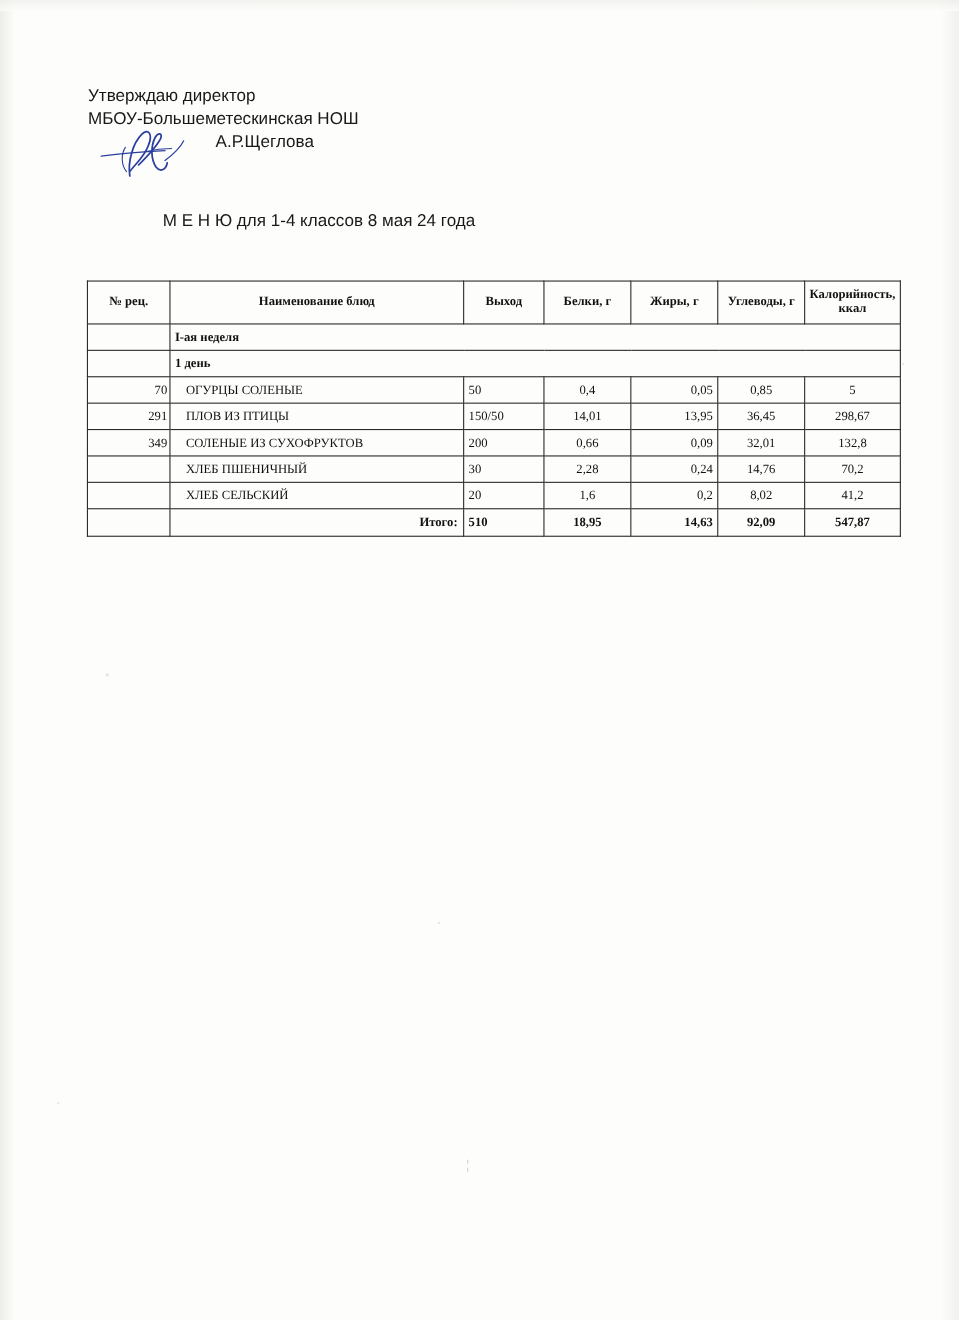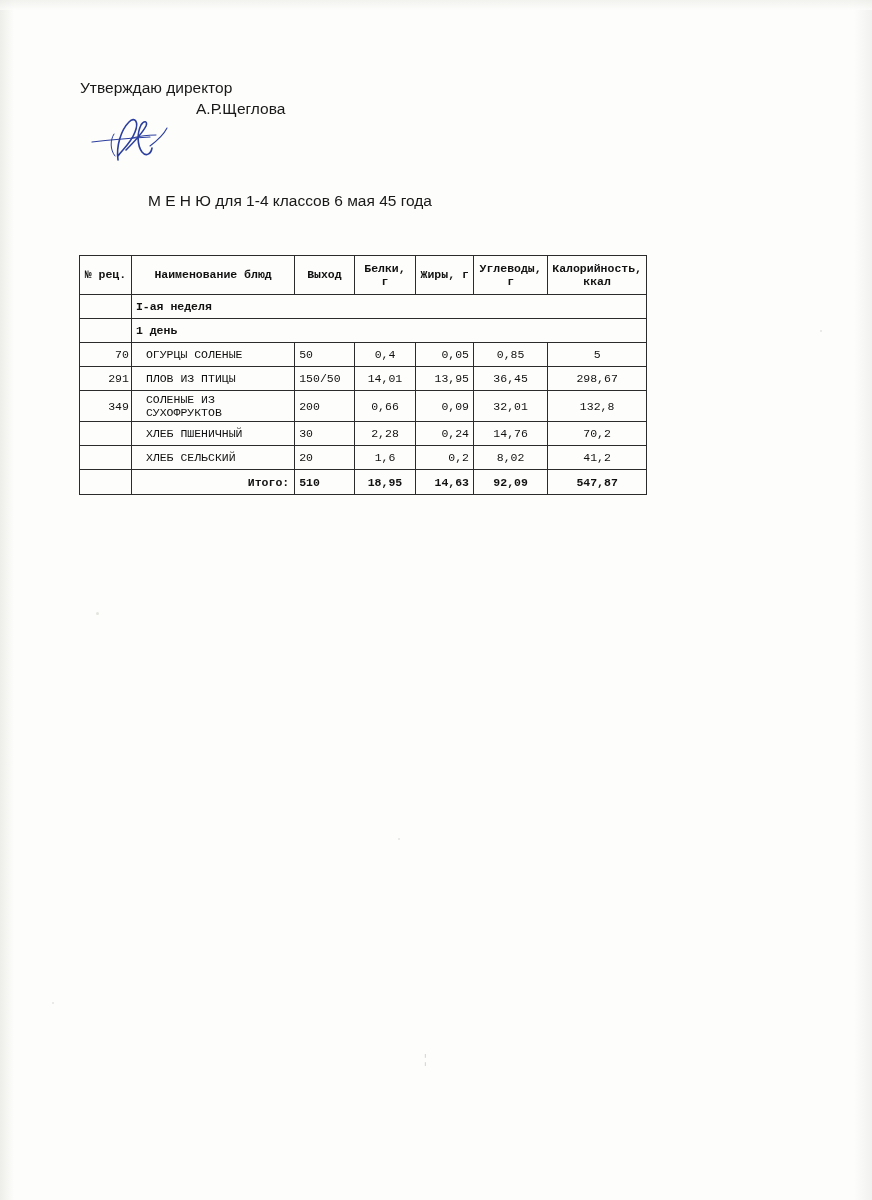--- a/index.html
+++ b/index.html
@@ -90,22 +90,22 @@
 
   
   .table-wrap {
     position: absolute;
     left: 79px;
     top: 255px;
     width: 656px;
   }
   table.menu {
     border-collapse: collapse;
-    width: 568px;
-    font-family: Liberation Mono, monospace;
+    width: 740px;
+    font-family: Liberation Serif, serif;
     font-size: 11.5px;
     color: #111;
   }
   table.menu td, table.menu th {
     border: 1px solid #2b2b2b;
     padding: 2px 4px;
     vertical-align: middle;
   }
   table.menu thead th {
     font-weight: bold;
@@ -167,35 +167,36 @@
 <div class="page">
   <div class="page-edge-left"></div>
   <div class="page-edge-right"></div>
   <div class="page-edge-top"></div>
 </div>
 
 <div class="content">
 
   <div class="heading-block">
     <div class="heading-line">Утверждаю директор</div>
+    <div class="heading-line">МБОУ-Большеметескинская НОШ</div>
     <div class="signature-name">А.Р.Щеглова</div>
   </div>
 
   <svg class="signature" viewBox="0 0 130 60">
     <g fill="none" stroke="#2c3f9e" stroke-width="1.6" stroke-linecap="round">
       <path d="M4 30 C 20 28, 44 26, 62 25" stroke-width="1.2"></path>
       <path d="M30 48 C 28 34, 33 18, 41 10 C 47 4, 51 10, 47 20 C 43 31, 34 38, 30 44"></path>
       <path d="M38 38 C 46 30, 54 22, 58 14 C 60 9, 56 8, 53 13 C 49 21, 49 33, 54 40 C 58 45, 63 42, 64 36"></path>
       <path d="M44 26 C 52 24, 60 23, 68 23" stroke-width="1"></path>
       <path d="M62 34 C 70 28, 76 22, 79 16" stroke-width="1.1"></path>
       <path d="M26 22 C 22 28, 22 38, 27 44" stroke-width="1"></path>
     </g>
   </svg>
 
-  <div class="menu-title">М Е Н Ю  для 1-4 классов 6 мая 45 года</div>
+  <div class="menu-title">М Е Н Ю  для 1-4 классов 8 мая 24 года</div>
 
   <div class="table-wrap">
     <table class="menu">
       <thead>
         <tr>
           <th class="col-rec">№ рец.</th>
           <th class="col-name">Наименование блюд</th>
           <th class="col-out">Выход</th>
           <th class="col-prot">Белки, г</th>
           <th class="col-fat">Жиры, г</th>

